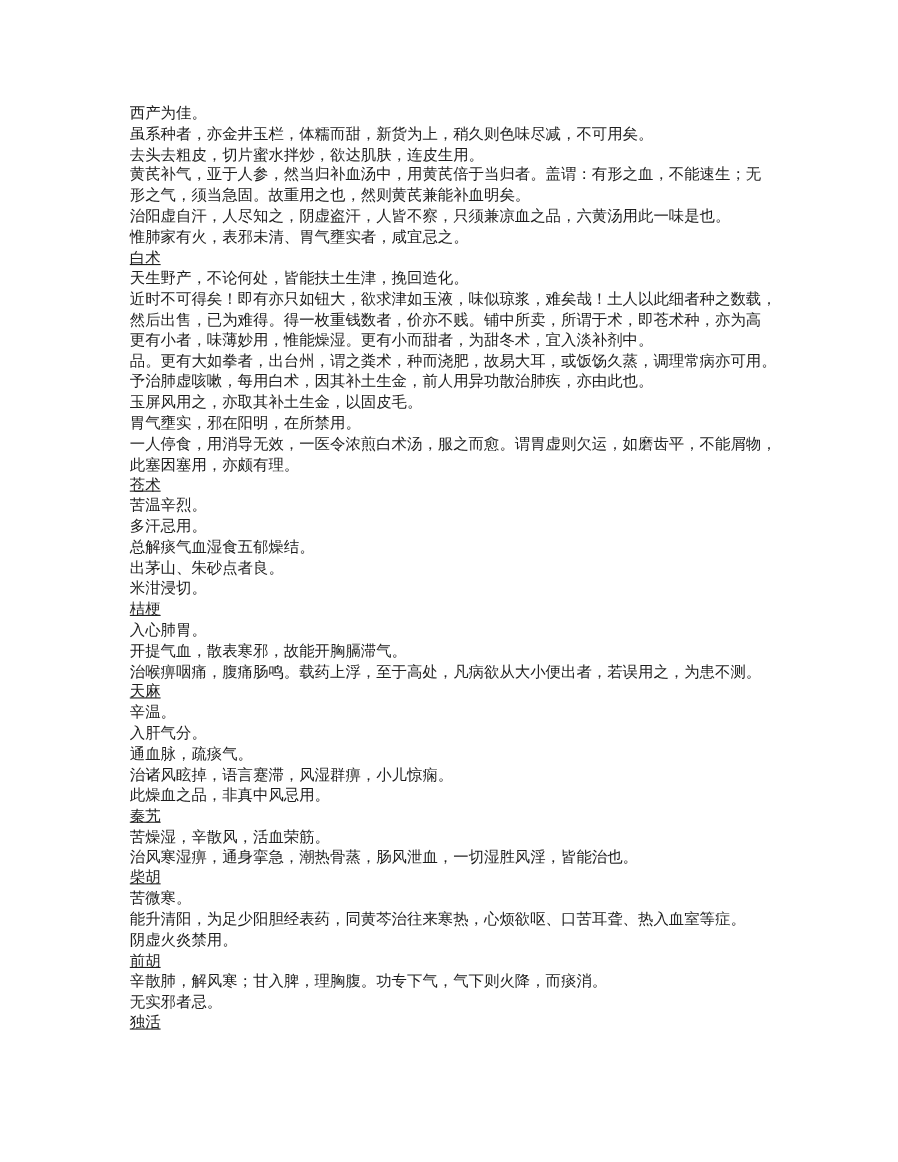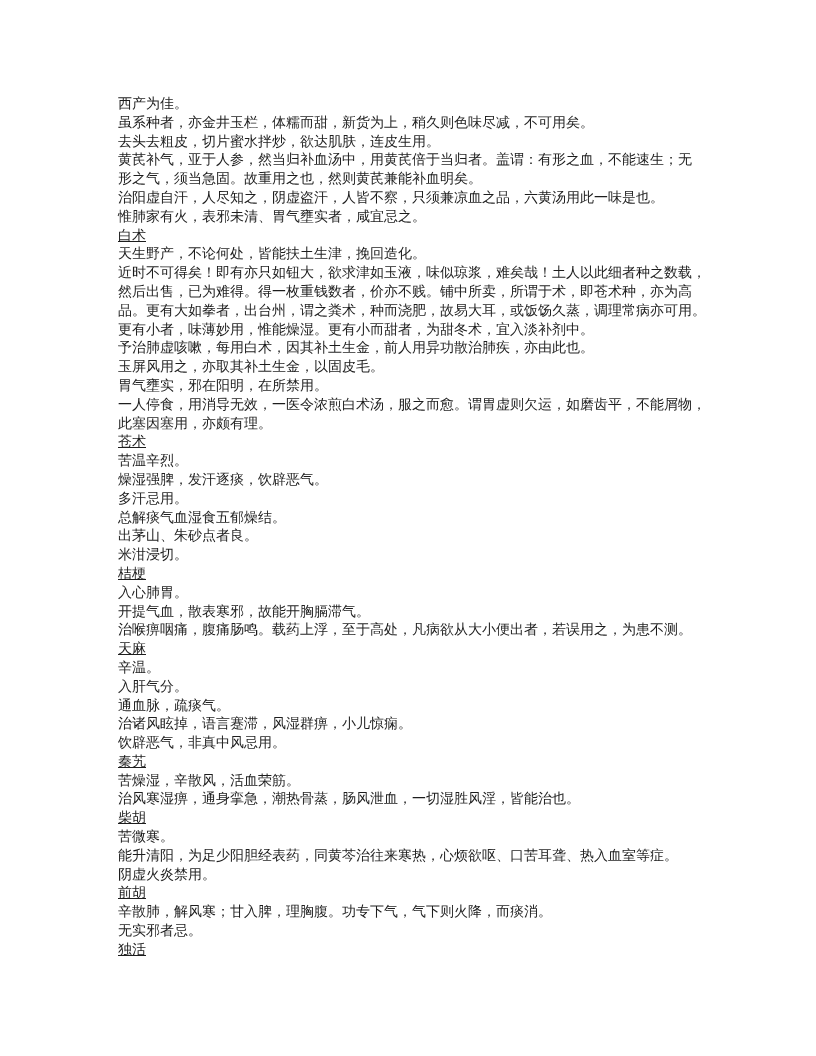--- a/index.html
+++ b/index.html
@@ -45,44 +45,43 @@
       <p class="line">虽系种者，亦金井玉栏，体糯而甜，新货为上，稍久则色味尽减，不可用矣。</p>
       <p class="line">去头去粗皮，切片蜜水拌炒，欲达肌肤，连皮生用。</p>
       <p class="line">黄芪补气，亚于人参，然当归补血汤中，用黄芪倍于当归者。盖谓：有形之血，不能速生；无</p>
       <p class="line">形之气，须当急固。故重用之也，然则黄芪兼能补血明矣。</p>
       <p class="line">治阳虚自汗，人尽知之，阴虚盗汗，人皆不察，只须兼凉血之品，六黄汤用此一味是也。</p>
       <p class="line">惟肺家有火，表邪未清、胃气壅实者，咸宜忌之。</p>
       <p class="line heading">白术</p>
       <p class="line">天生野产，不论何处，皆能扶土生津，挽回造化。</p>
       <p class="line">近时不可得矣！即有亦只如钮大，欲求津如玉液，味似琼浆，难矣哉！土人以此细者种之数载，</p>
       <p class="line">然后出售，已为难得。得一枚重钱数者，价亦不贱。铺中所卖，所谓于术，即苍术种，亦为高</p>
+      <p class="line">更有小者，味薄妙用，惟能燥湿。更有小而甜者，为甜冬术，宜入淡补剂中。</p>
       <p class="line">品。更有大如拳者，出台州，谓之粪术，种而浇肥，故易大耳，或饭饧久蒸，调理常病亦可用。</p>
-      <p class="line">更有小者，味薄妙用，惟能燥湿。更有小而甜者，为甜冬术，宜入淡补剂中。</p>
       <p class="line">予治肺虚咳嗽，每用白术，因其补土生金，前人用异功散治肺疾，亦由此也。</p>
       <p class="line">玉屏风用之，亦取其补土生金，以固皮毛。</p>
       <p class="line">胃气壅实，邪在阳明，在所禁用。</p>
       <p class="line">一人停食，用消导无效，一医令浓煎白术汤，服之而愈。谓胃虚则欠运，如磨齿平，不能屑物，</p>
       <p class="line">此塞因塞用，亦颇有理。</p>
       <p class="line heading">苍术</p>
       <p class="line">苦温辛烈。</p>
-      <p class="line">燥湿强脾，发汗逐痰，饮辟恶气。</p>
       <p class="line">多汗忌用。</p>
       <p class="line">总解痰气血湿食五郁燥结。</p>
       <p class="line">出茅山、朱砂点者良。</p>
       <p class="line">米泔浸切。</p>
       <p class="line heading">桔梗</p>
       <p class="line">入心肺胃。</p>
       <p class="line">开提气血，散表寒邪，故能开胸膈滞气。</p>
       <p class="line">治喉痹咽痛，腹痛肠鸣。载药上浮，至于高处，凡病欲从大小便出者，若误用之，为患不测。</p>
       <p class="line heading">天麻</p>
       <p class="line">辛温。</p>
       <p class="line">入肝气分。</p>
       <p class="line">通血脉，疏痰气。</p>
       <p class="line">治诸风眩掉，语言蹇滞，风湿群痹，小儿惊痫。</p>
-      <p class="line">饮辟恶气，非真中风忌用。</p>
+      <p class="line">此燥血之品，非真中风忌用。</p>
       <p class="line heading">秦艽</p>
       <p class="line">苦燥湿，辛散风，活血荣筋。</p>
       <p class="line">治风寒湿痹，通身挛急，潮热骨蒸，肠风泄血，一切湿胜风淫，皆能治也。</p>
       <p class="line heading">柴胡</p>
       <p class="line">苦微寒。</p>
       <p class="line">能升清阳，为足少阳胆经表药，同黄芩治往来寒热，心烦欲呕、口苦耳聋、热入血室等症。</p>
       <p class="line">阴虚火炎禁用。</p>
       <p class="line heading">前胡</p>
       <p class="line">辛散肺，解风寒；甘入脾，理胸腹。功专下气，气下则火降，而痰消。</p>
       <p class="line">无实邪者忌。</p>

